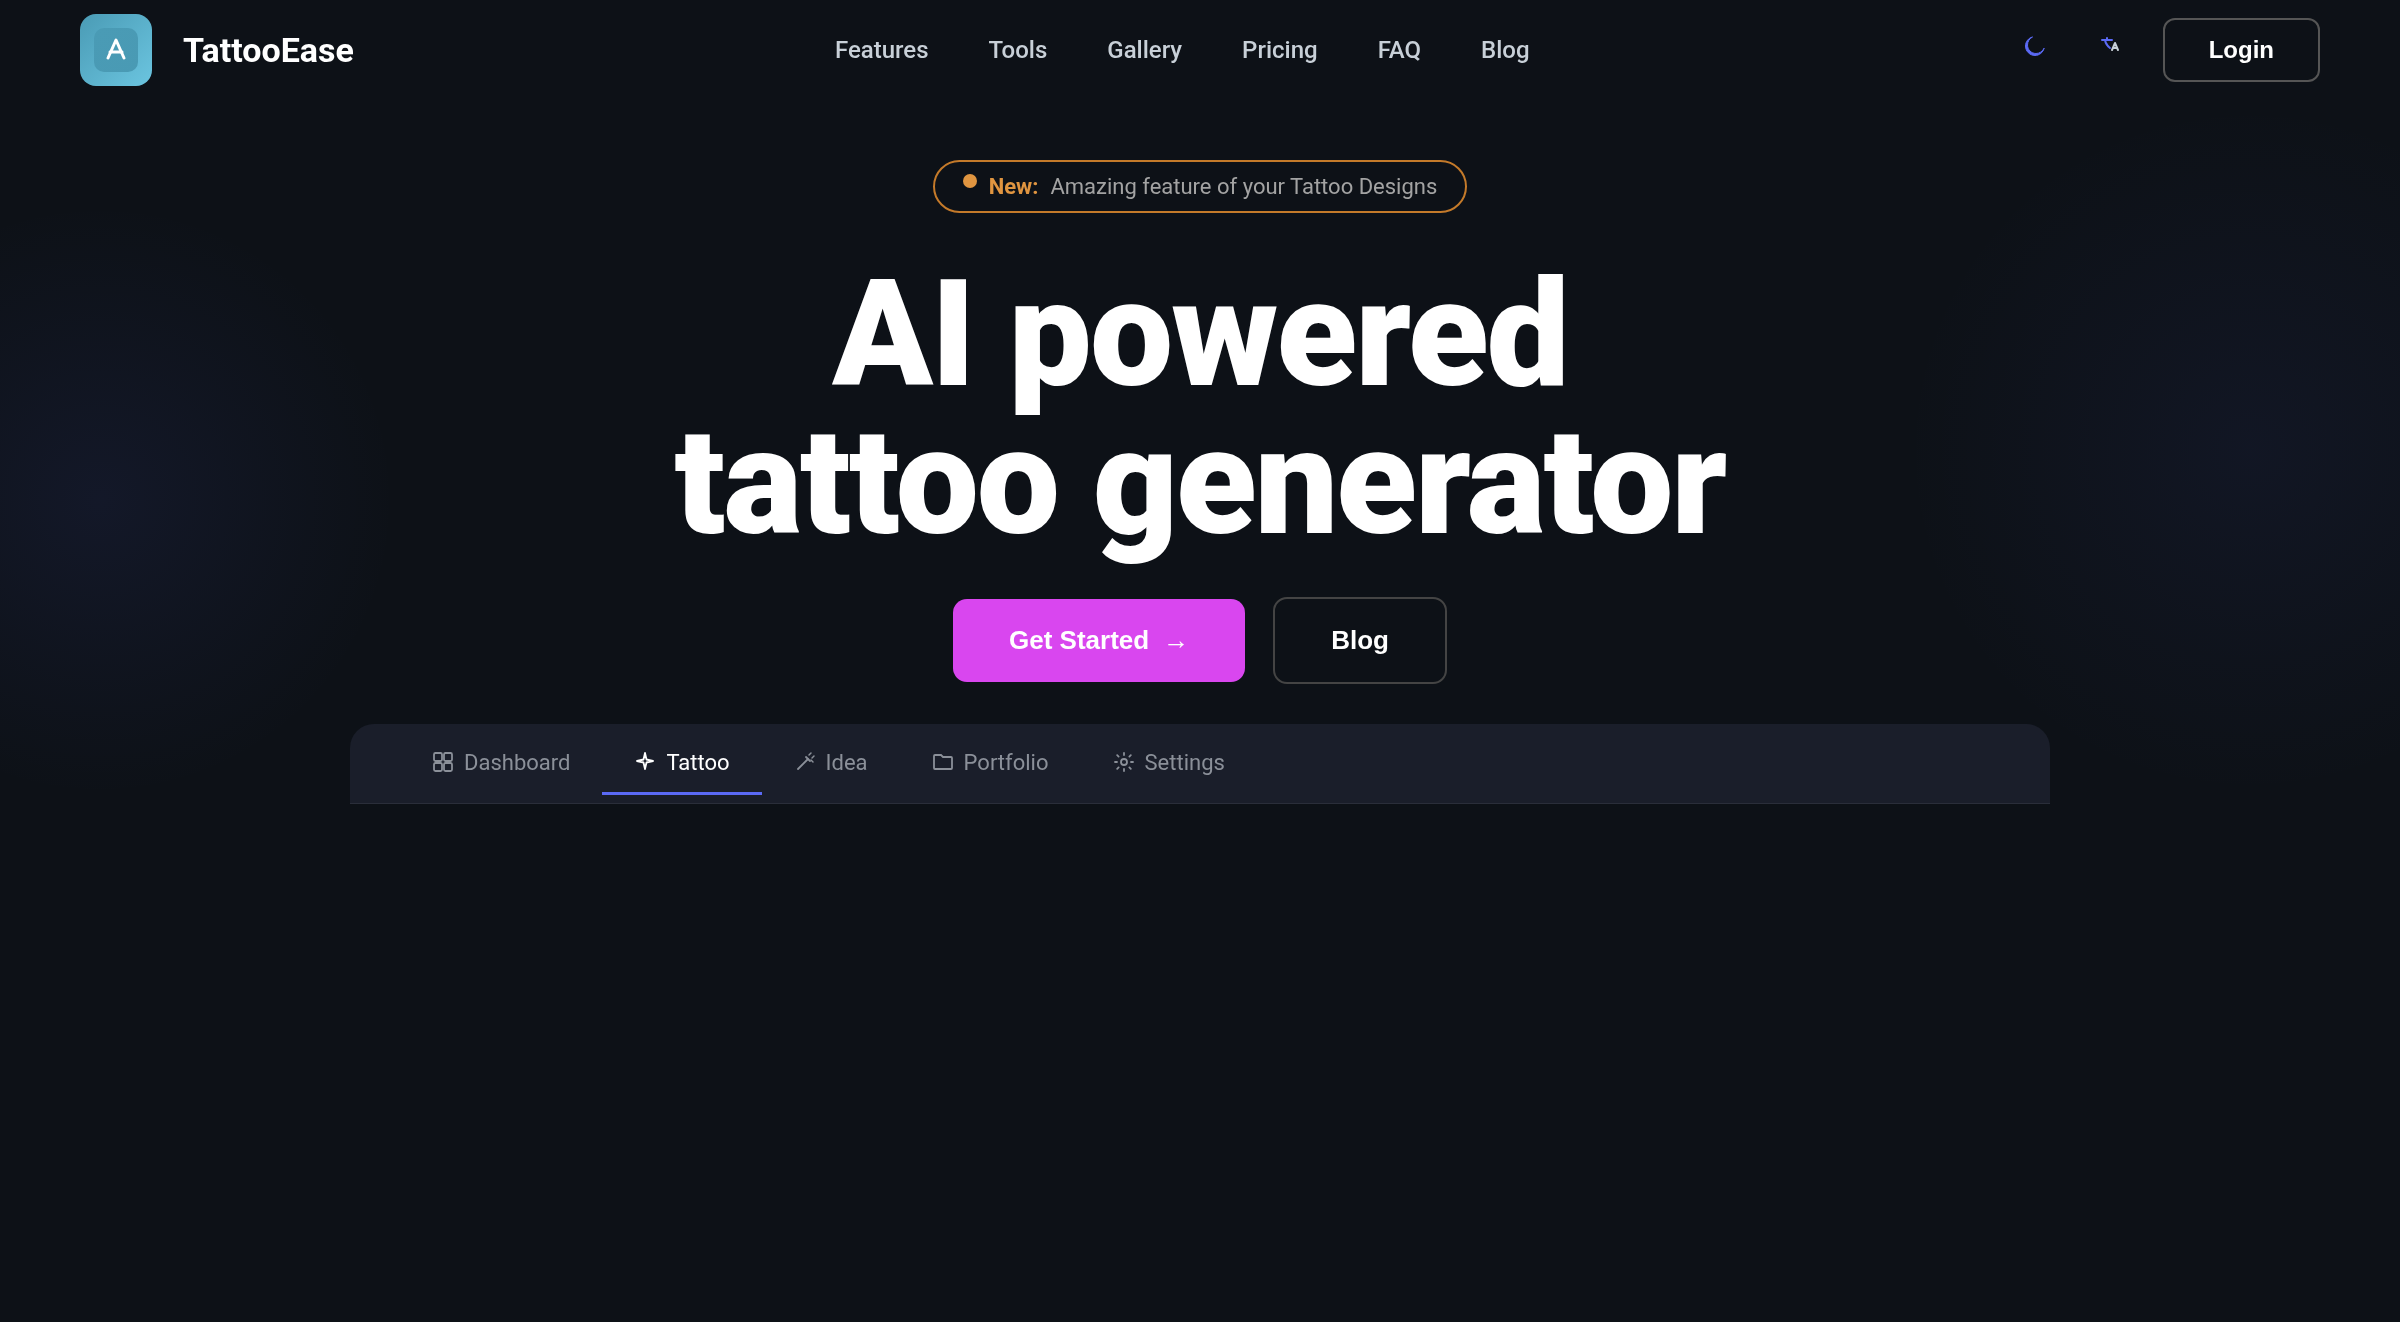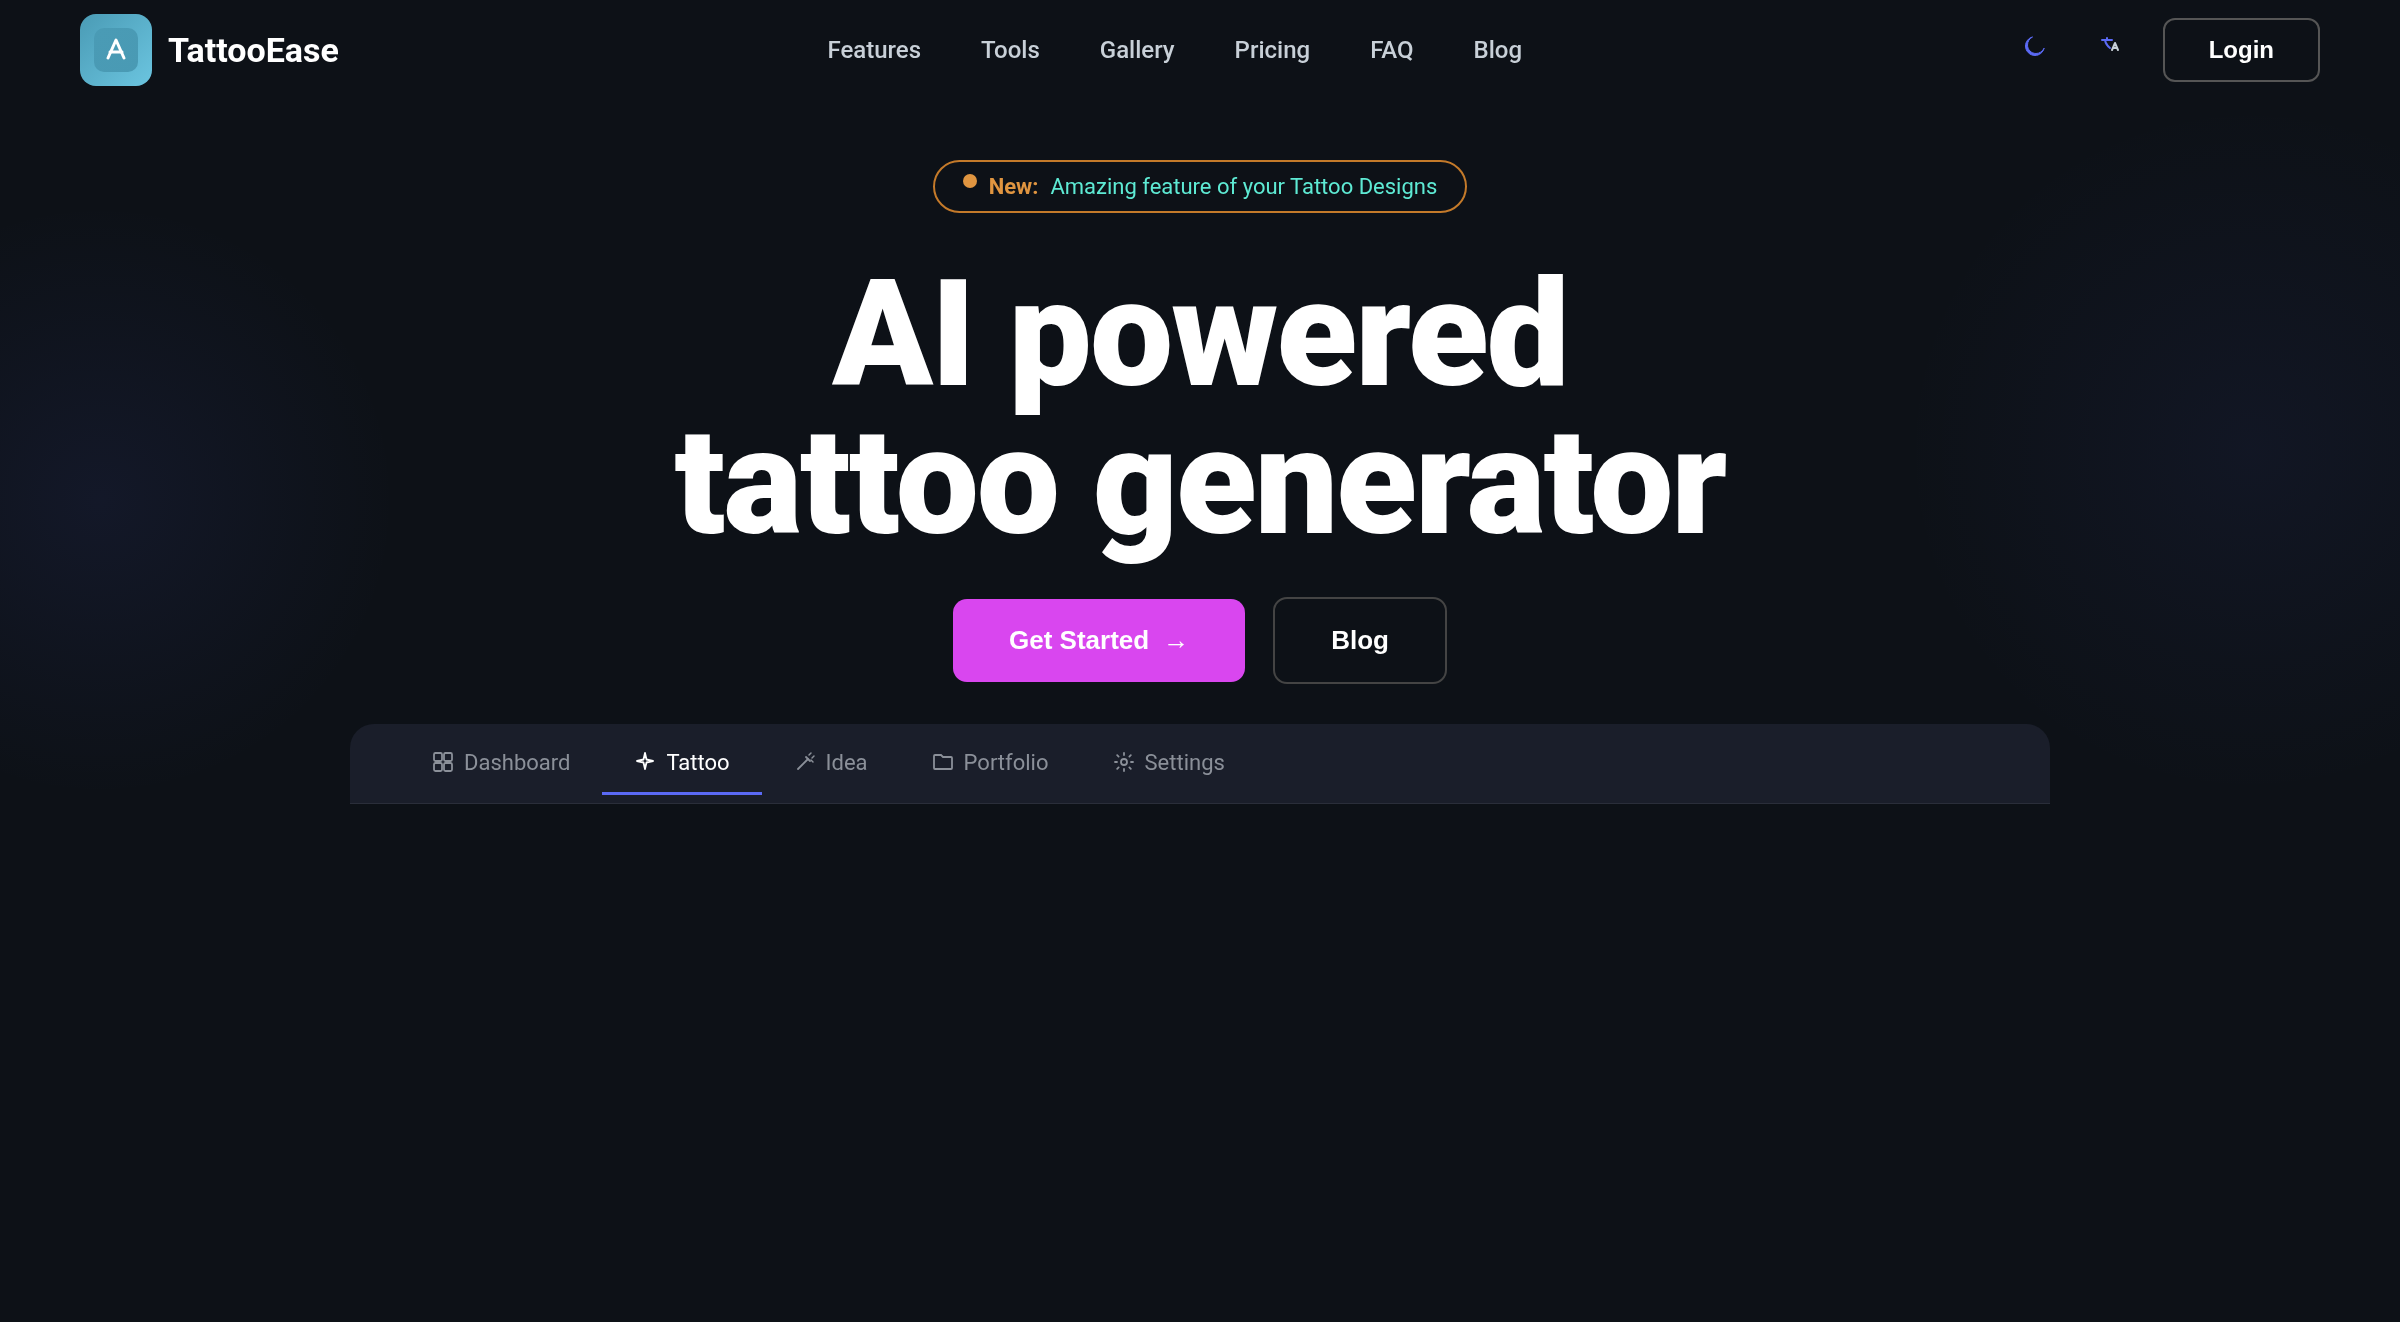--- a/index.html
+++ b/index.html
@@ -44,20 +44,21 @@
       display: flex;
       align-items: center;
       justify-content: center;
       font-size: 32px;
     }
 
     .brand-name {
       font-size: 34px;
       font-weight: 700;
       color: #ffffff;
+      margin-left: 15px;
     }
 
     .navbar-nav {
       display: flex;
       align-items: center;
       gap: 60px;
       list-style: none;
     }
 
     .navbar-nav a {
@@ -130,21 +131,21 @@
       border-radius: 50%;
       display: inline-block;
     }
 
     .badge-new {
       color: #e09540;
       font-weight: 700;
     }
 
     .badge-text {
-      color: #5eead4;
+      color: #a3a3a3;
     }
 
     .hero-title {
       font-size: 148px;
       font-weight: 900;
       line-height: 1.0;
       letter-spacing: -2px;
       color: #ffffff;
       margin-bottom: 40px;
       max-width: 1400px;

